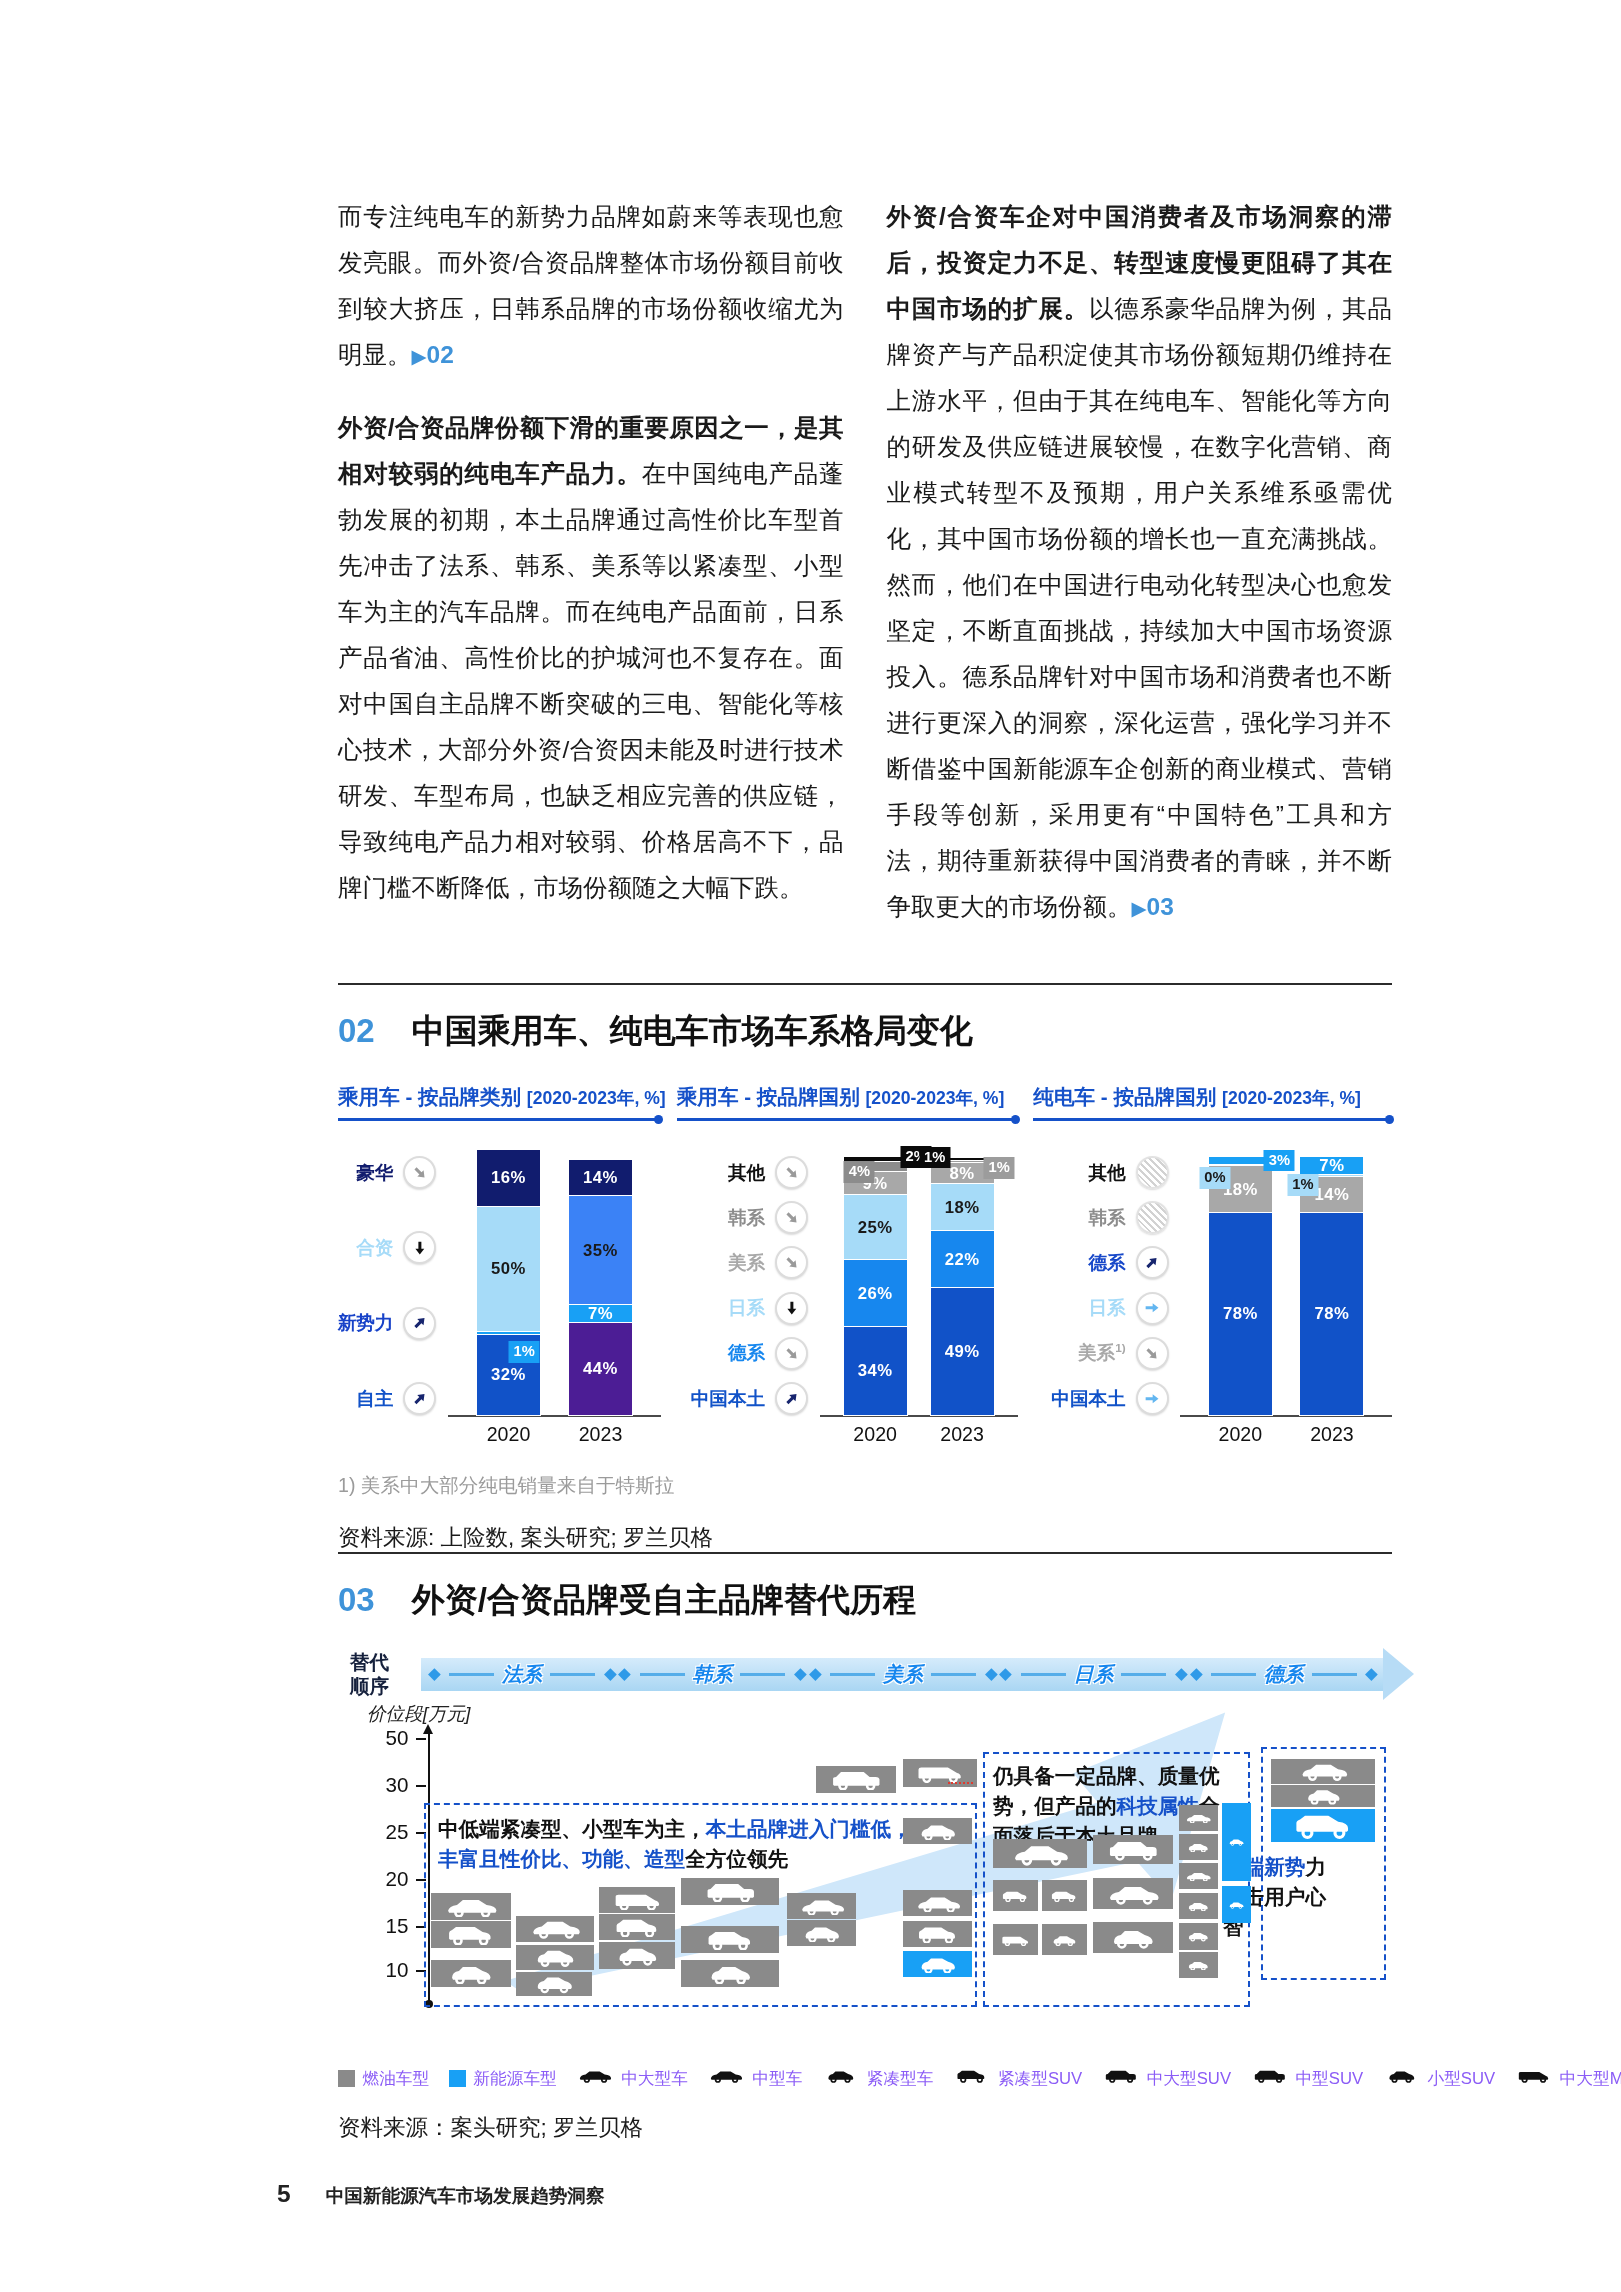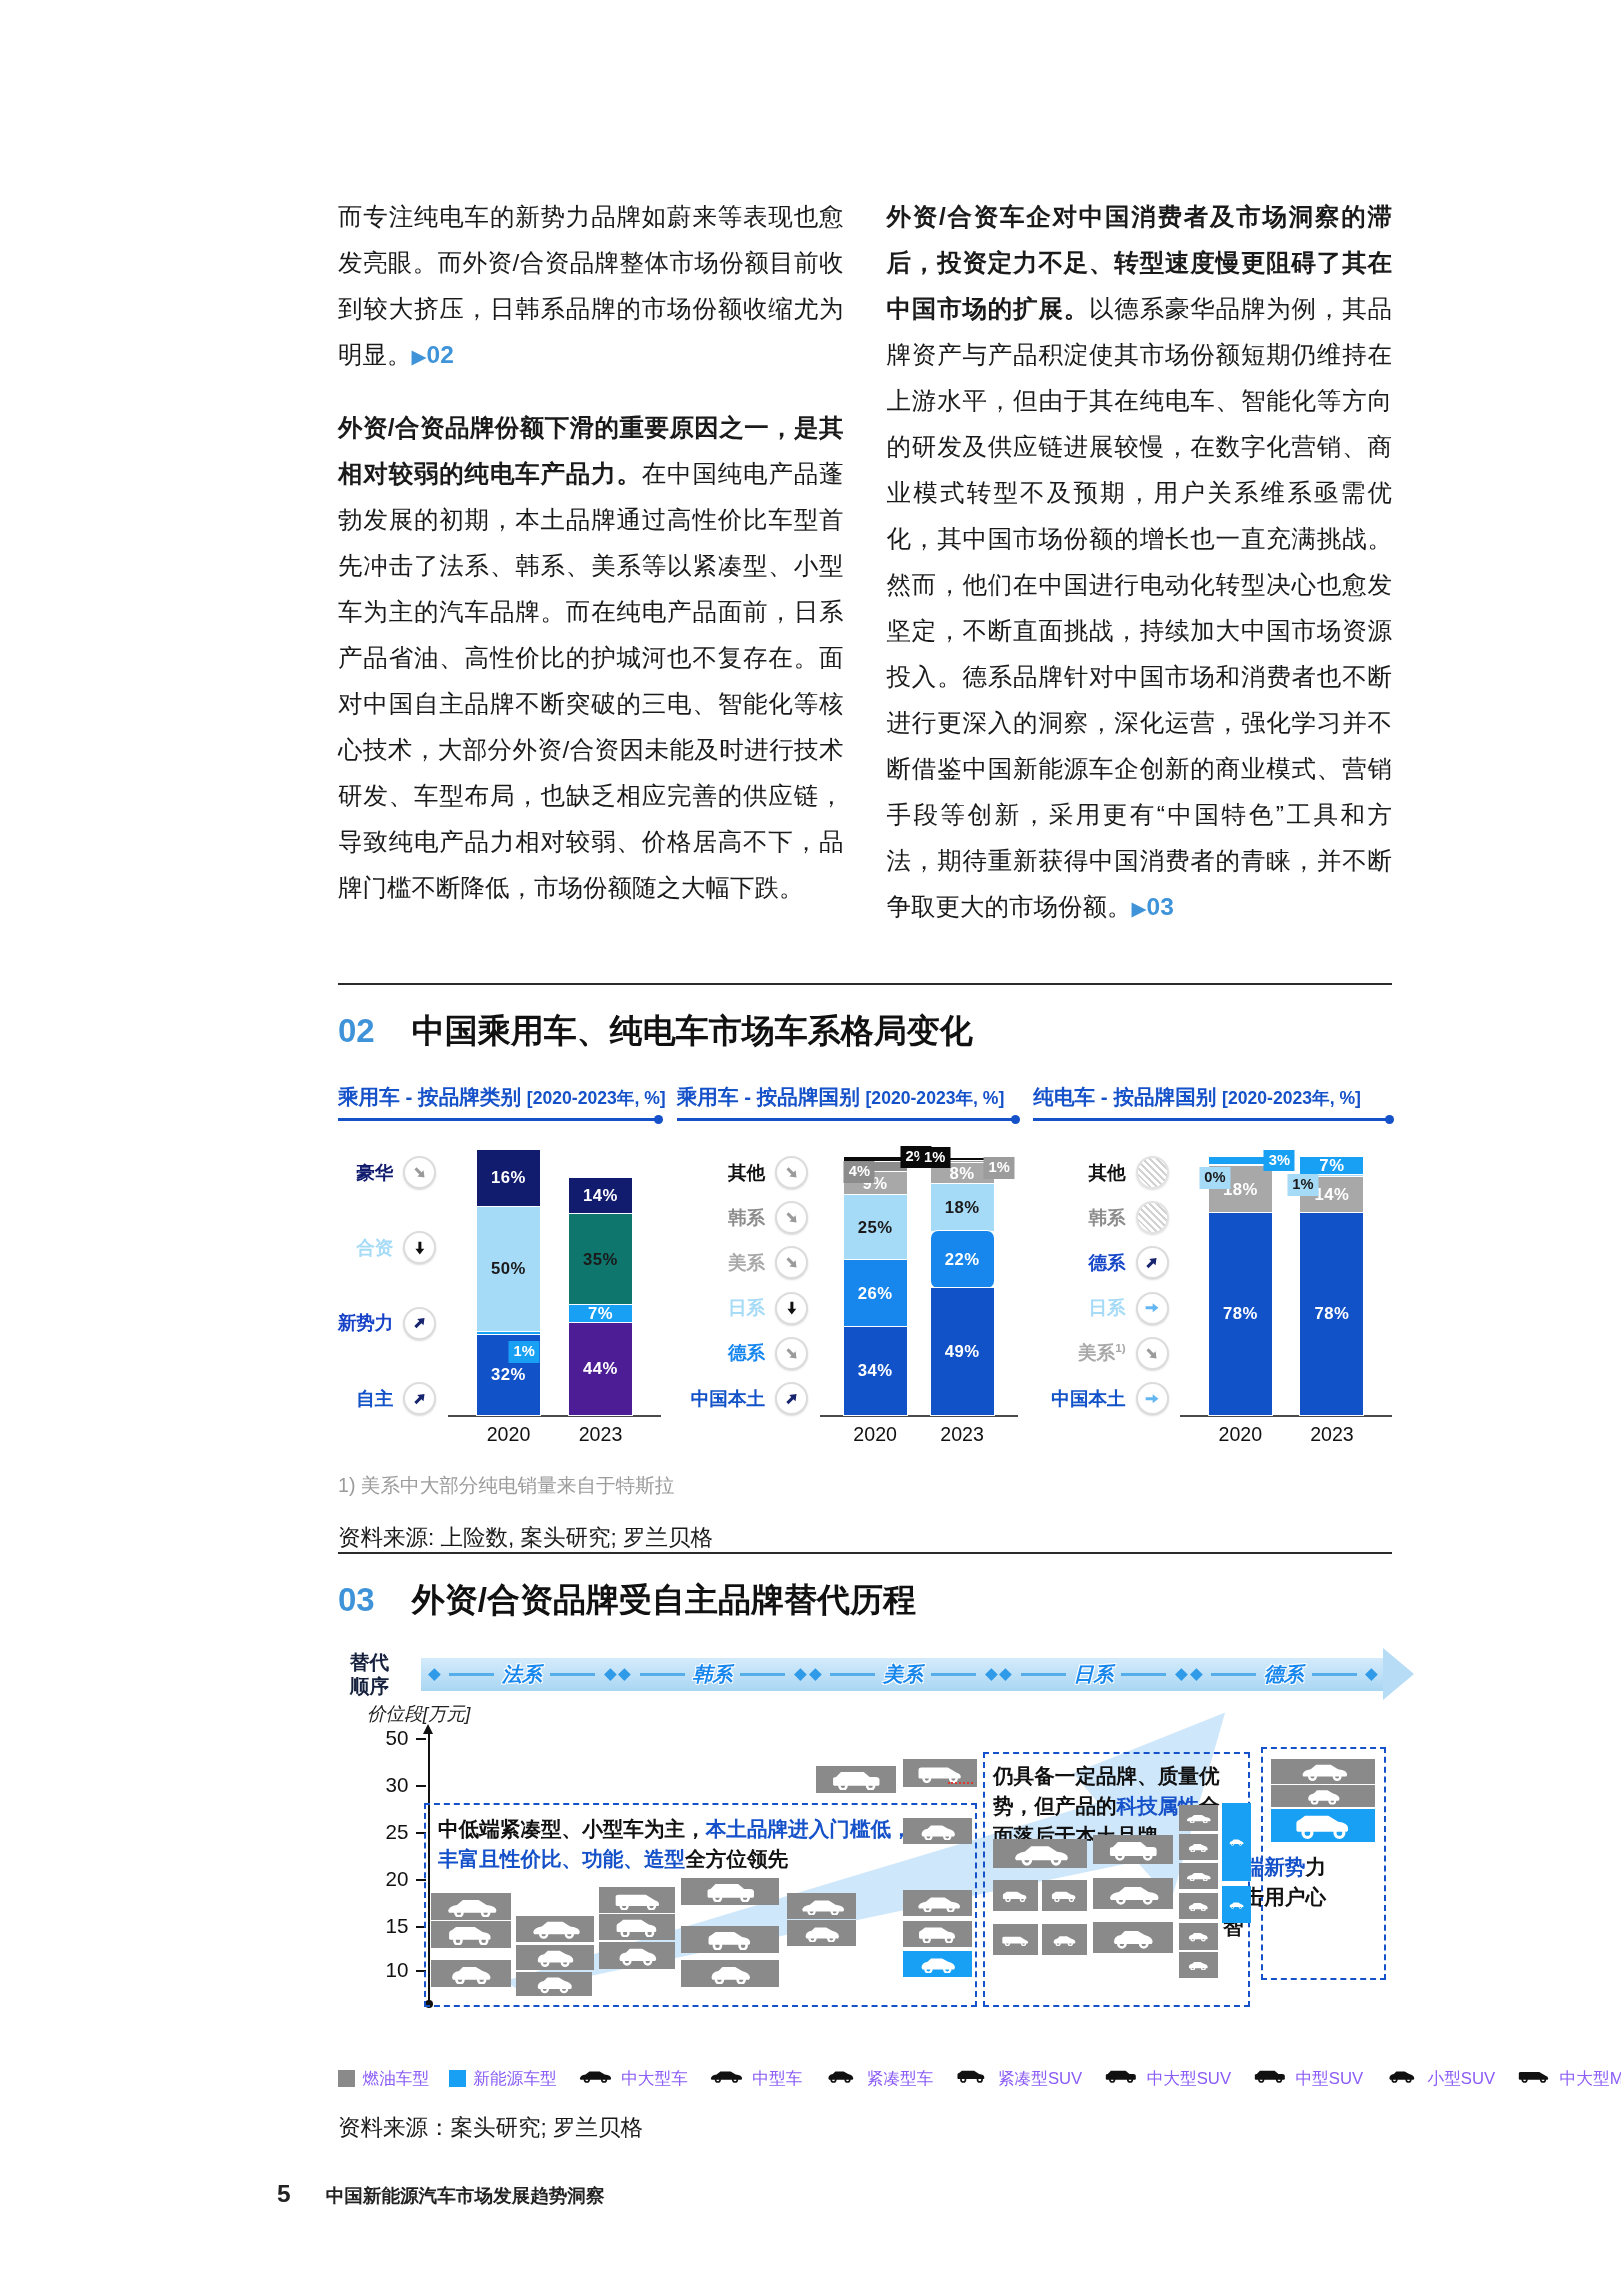--- a/index.html
+++ b/index.html
@@ -155,21 +155,21 @@
                   <span class="chip" style="background: rgb(24, 160, 245); color: rgb(255, 255, 255); top: 191px; left: calc(50% + 15.7px); transform: translateX(-50%);">1%</span>
                   <div class="seg" style="height: 2.6px; background: rgb(24, 160, 245);"></div>
                   <div class="seg" style="height: 83px; background: rgb(17, 82, 200);">
                     <span class="seg-label" style="color: rgb(255, 255, 255);">32%</span>
                   </div>
                 </div>
                 <div class="bar-col">
                   <div class="seg" style="height: 36px; background: rgb(17, 28, 110);">
                     <span class="seg-label" style="color: rgb(255, 255, 255);">14%</span>
                   </div>
-                  <div class="seg" style="height: 91px; background: #0f766e;">
+                  <div class="seg" style="height: 109px; background: #3b82f6;">
                     <span class="seg-label" style="color: rgb(26, 26, 26);">35%</span>
                   </div>
                   <div class="seg" style="height: 18px; background: rgb(24, 160, 245);">
                     <span class="seg-label" style="color: rgb(255, 255, 255);">7%</span>
                   </div>
                   <div class="seg" style="height: 92px; background: #4c1d95;">
                     <span class="seg-label" style="color: rgb(255, 255, 255);">44%</span>
                   </div>
                 </div>
               </div>
@@ -258,21 +258,21 @@
                   <span class="chip" style="background: rgb(10, 10, 10); color: rgb(255, 255, 255); top: -3.3px; left: calc(50% - 27.4px); transform: translateX(-50%);">1%</span>
                   <div class="seg" style="height: 2.6px; background: rgb(10, 10, 10);"></div>
                   <span class="chip" style="background: rgb(156, 156, 156); color: rgb(255, 255, 255); top: 7.1px; left: calc(50% + 37px); transform: translateX(-50%);">1%</span>
                   <div class="seg" style="height: 2.6px; background: rgb(156, 156, 156);"></div>
                   <div class="seg" style="height: 21px; background: rgb(168, 168, 168);">
                     <span class="seg-label" style="color: rgb(255, 255, 255);">8%</span>
                   </div>
                   <div class="seg" style="height: 47px; background: rgb(166, 219, 248);">
                     <span class="seg-label" style="color: rgb(26, 26, 26);">18%</span>
                   </div>
-                  <div class="seg" style="height: 57px; background: rgb(23, 135, 238); border-radius: 7px;">
+                  <div class="seg" style="height: 57px; background: rgb(23, 135, 238);">
                     <span class="seg-label" style="color: rgb(255, 255, 255);">22%</span>
                   </div>
                   <div class="seg" style="height: 127px; background: rgb(17, 82, 200);">
                     <span class="seg-label" style="color: rgb(255, 255, 255);">49%</span>
                   </div>
                 </div>
               </div>
             <div class="years">
                 <span class="year">2020</span>
                 <span class="year">2023</span>

